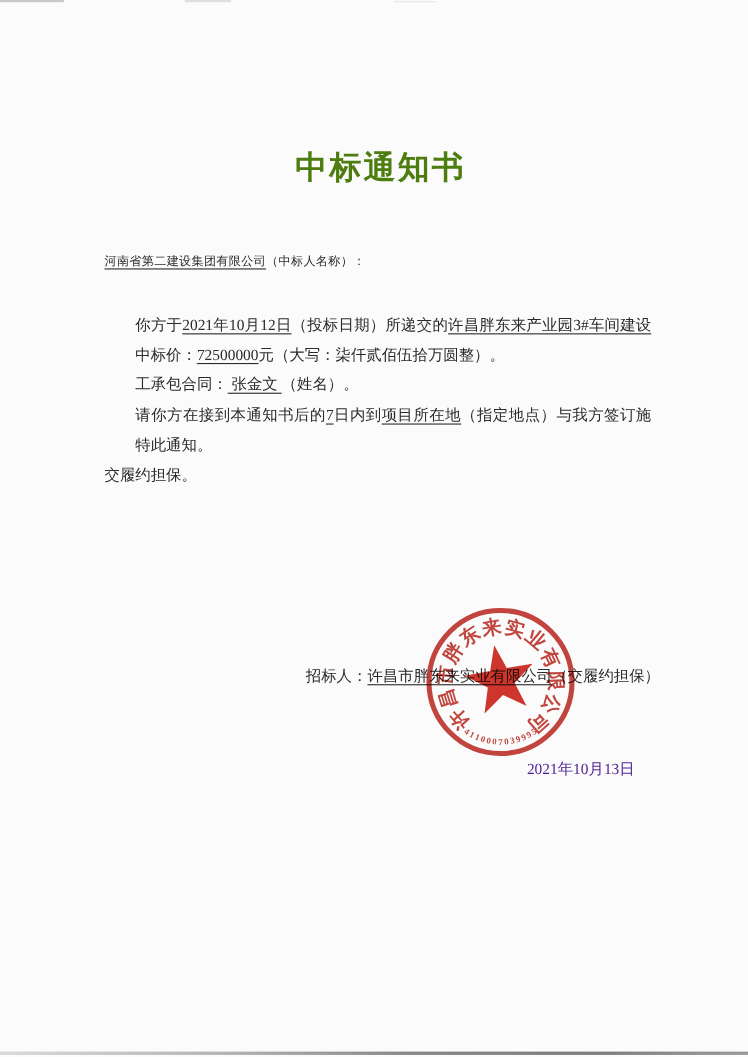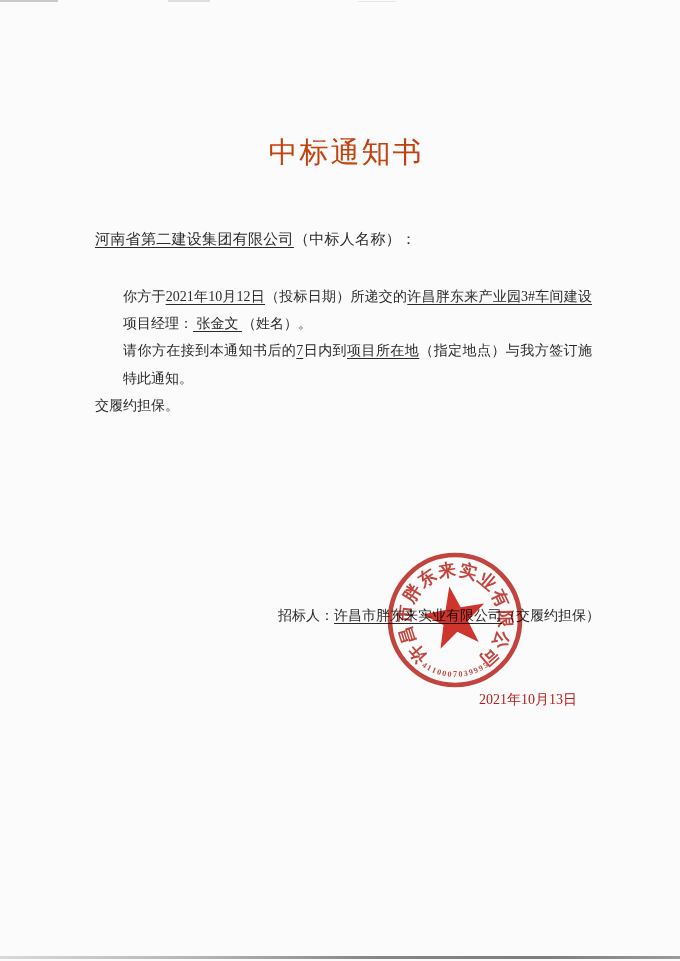--- a/index.html
+++ b/index.html
@@ -4,41 +4,41 @@
 <style>
   html,body{margin:0;padding:0;background:#e8e8e8;}
   .page{
     position:relative;width:680px;height:961px;margin:0 auto;
     background:#fafbfa;overflow:hidden;
     font-family:"Liberation Serif","DejaVu Serif",serif;
     color:#262626;
   }
   .title{
     position:absolute;top:133px;left:12px;right:0;
-    text-align:center;font-size:29px;font-weight:400;letter-spacing:2px;
-    color:#c2410c;
+    text-align:center;font-size:29px;font-weight:700;letter-spacing:2px;
+    color:#4d7c0f;
   }
   .recipient{
-    position:absolute;top:230px;left:95px;font-size:15px;
+    position:absolute;top:230px;left:95px;font-size:11px;
     letter-spacing:.3px;color:#2a2a2a;text-align:right;
   }
   .docbody{
     position:absolute;top:283px;left:95px;width:497px;
     font-size:14px;color:#2a2a2a;
   }
   .bline{line-height:27.2px;}
   .bline.ind{text-indent:28px;}
   .bline.just{text-align:justify;text-align-last:justify;}
   .u{text-decoration:underline;text-underline-offset:3px;text-decoration-thickness:1px;}
   .issuer{
     position:absolute;top:606px;left:278px;font-size:14px;line-height:19px;
     color:#2a2a2a;white-space:nowrap;
   }
   .date{
-    position:absolute;top:691px;left:479px;font-size:14px;color:#b91c1c;
+    position:absolute;top:691px;left:479px;font-size:14px;color:#4c1d95;
     white-space:nowrap;
   }
   .seal{
     position:absolute;left:370px;top:535px;width:170px;height:170px;
     mix-blend-mode:multiply;opacity:.92;pointer-events:none;
   }
   .seal svg{display:block;width:170px;height:170px;}
   
   .edge-top-a{position:absolute;top:0;left:0;width:58px;height:2px;background:#c9c9c9;}
   .edge-top-b{position:absolute;top:0;left:168px;width:42px;height:2px;background:#dfdfdf;}
@@ -56,21 +56,22 @@
   <div class="edge-top-a"></div>
   <div class="edge-top-b"></div>
   <div class="edge-top-c"></div>
 
   <div class="title">中标通知书</div>
 
   <div class="recipient"><span class="u">河南省第二建设集团有限公司</span><span>（中标人名称）：</span></div>
 
   <div class="docbody">
       <div class="bline ind just"><span>你方于</span><span class="u">2021年10月12日</span><span>（投标日期）所递交的</span><span class="u">许昌胖东来产业园3#车间建设</span></div>
-      <div class="bline ind"><span>项目经理：</span><span class="u">&nbsp;张金文&nbsp;</span><span>（姓名）。</span></div>
+      <div class="bline ind"><span>中标价：</span><span class="u">72500000</span><span>元（大写：柒仟贰佰伍拾万圆整）。</span></div>
+      <div class="bline ind"><span>工承包合同：</span><span class="u">&nbsp;张金文&nbsp;</span><span>（姓名）。</span></div>
       <div class="bline ind just"><span>请你方在接到本通知书后的</span><span class="u">7</span><span>日内到</span><span class="u">项目所在地</span><span>（指定地点）与我方签订施</span></div>
       <div class="bline ind"><span>特此通知。</span></div>
       <div class="bline"><span>交履约担保。</span></div>
     </div>
 
   <div class="issuer"><span>招标人：</span><span class="u">许昌市胖东来实业有限公司</span><span>（交履约担保）</span></div>
 
   <div class="seal">
     <svg id="sealSvg" viewBox="0 0 170 170" xmlns="http://www.w3.org/2000/svg">
         <circle cx="85" cy="85" r="65" fill="none" stroke="#c0362e" stroke-width="4.6"></circle>

